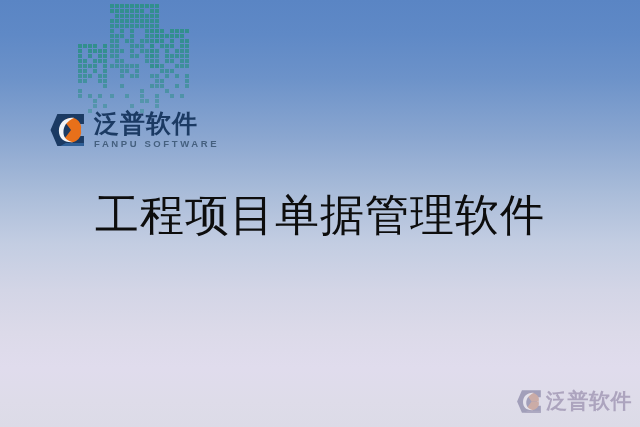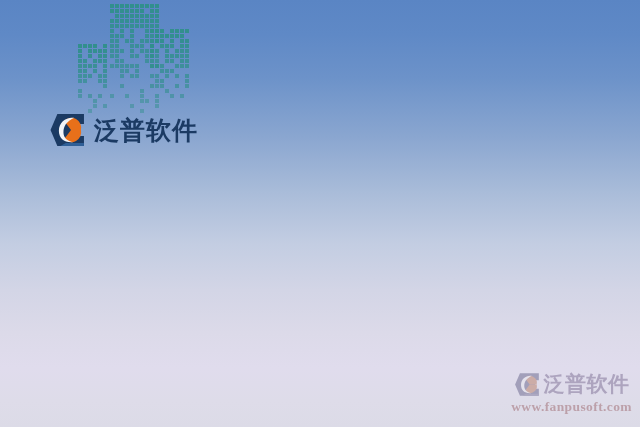--- a/index.html
+++ b/index.html
@@ -390,33 +390,34 @@
   <div class="brand-logo">
     <svg class="brand-mark" viewBox="0 0 100 100">
       <polygon points="22,8 92,8 92,34 78,34 78,66 92,66 92,92 22,92 4,50" fill="#1b3a63"></polygon>
       <path d="M40,26 A26,26 0 0 1 84,50 L58,50 Z" fill="#e8701a"></path>
       <path d="M84,50 A26,26 0 0 1 40,74 L58,50 Z" fill="#e8701a"></path>
       <path d="M26,52 C26,30 44,16 66,18 C46,28 38,40 38,56 C38,70 48,80 64,82 C40,84 26,72 26,52 Z" fill="#f2f4f8"></path>
       <path d="M44,84 L92,84 L92,92 L30,92 Z" fill="#2f5f97"></path>
     </svg>
     <div class="brand-text-wrap">
       <div class="brand-cn">泛普软件</div>
+      <div class="brand-en">FANPU SOFTWARE</div>
     </div>
   </div>
 
   <div class="headline">
+    <span class="headline-line">工程项目单据管理软件</span>
   </div>
 
   <div class="watermark">
     <div class="wm-row">
       <svg class="wm-mark" viewBox="0 0 100 100">
         <polygon points="22,8 92,8 92,34 78,34 78,66 92,66 92,92 22,92 4,50" fill="#8b88a8"></polygon>
         <path d="M40,26 A26,26 0 0 1 84,50 L58,50 Z" fill="#c59a8e"></path>
         <path d="M84,50 A26,26 0 0 1 40,74 L58,50 Z" fill="#c59a8e"></path>
         <path d="M26,52 C26,30 44,16 66,18 C46,28 38,40 38,56 C38,70 48,80 64,82 C40,84 26,72 26,52 Z" fill="#e7e5ee"></path>
         <path d="M44,84 L92,84 L92,92 L30,92 Z" fill="#9a95b2"></path>
       </svg>
       <div class="wm-cn">泛普软件</div>
     </div>
-    <div class="wm-url">www.fanpusoft.com</div>
   </div>
 
 </div>
 
 </body></html>

